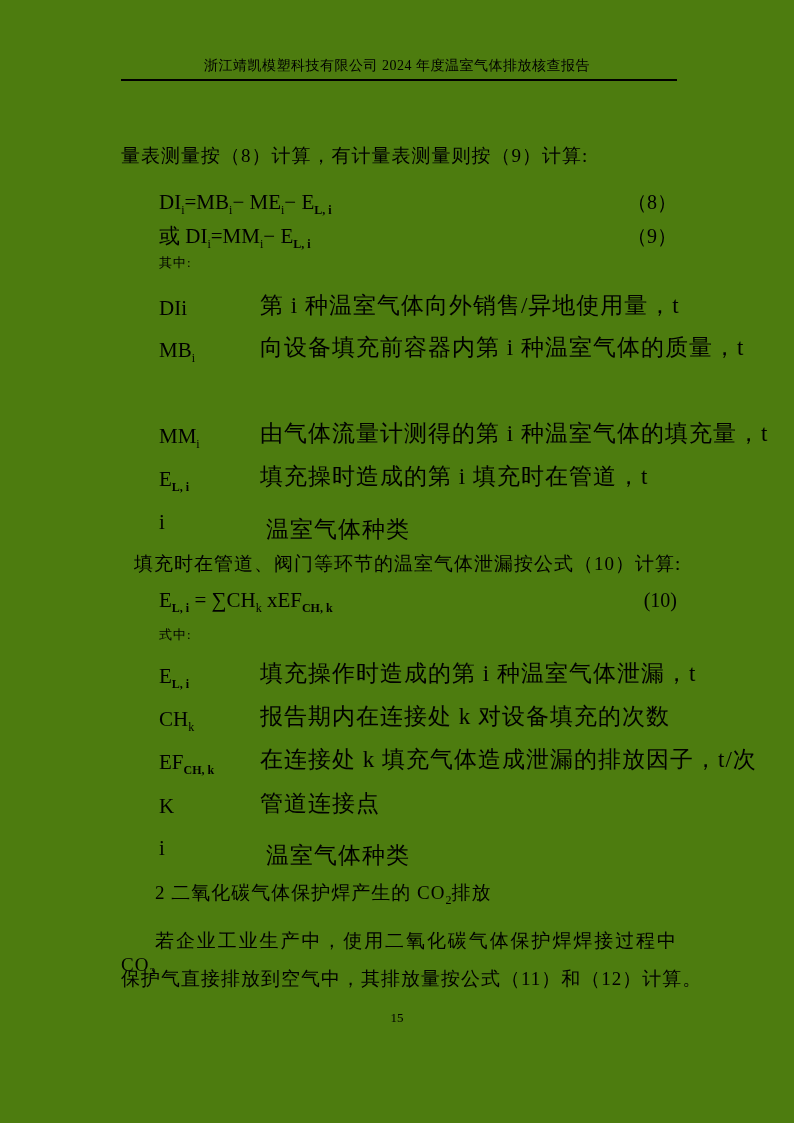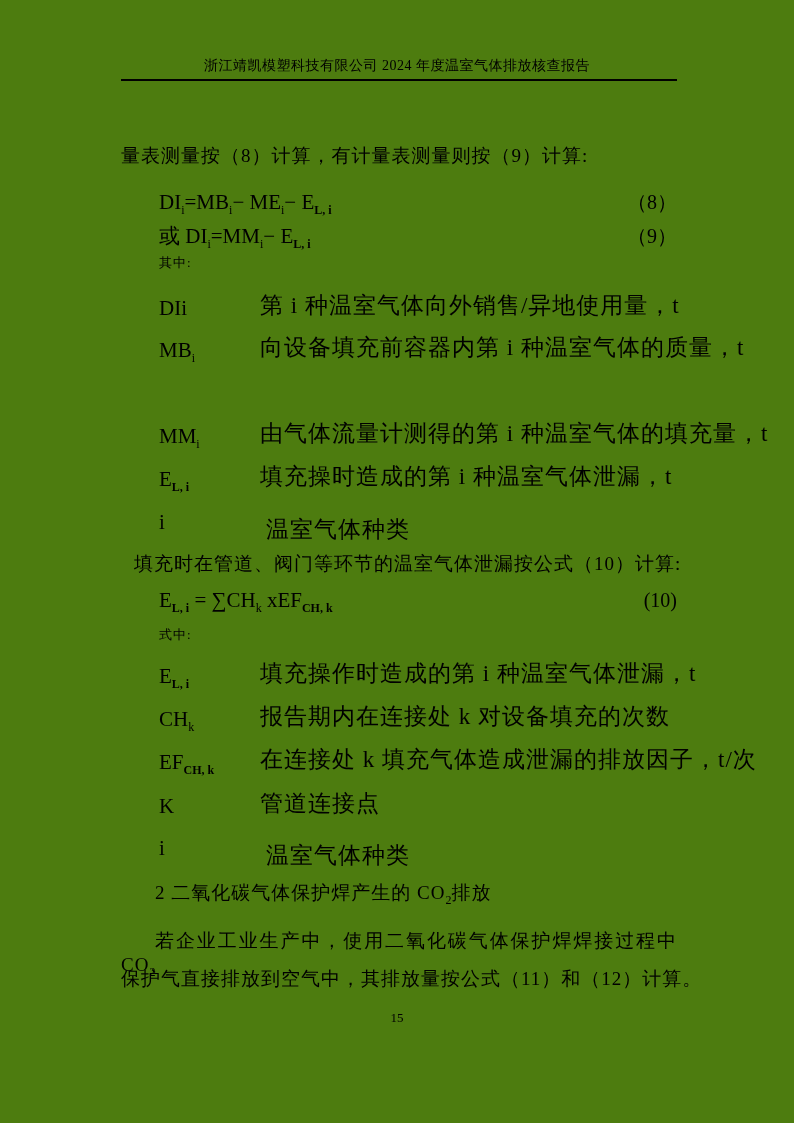--- a/index.html
+++ b/index.html
@@ -85,21 +85,21 @@
   <div class="abs defrow" style="top:332px">
     <span class="term"><span>MB</span><sub>i</sub></span>
     <span class="def">向设备填充前容器内第 i 种温室气体的质量，t</span>
   </div>
   <div class="abs defrow" style="top:418px">
     <span class="term"><span>MM</span><sub>i</sub></span>
     <span class="def">由气体流量计测得的第 i 种温室气体的填充量，t</span>
   </div>
   <div class="abs defrow" style="top:461px">
     <span class="term"><span>E</span><sub class="b">L, i</sub></span>
-    <span class="def">填充操时造成的第 i 种温室气体泄漏，t</span>
+    <span class="def">填充操时造成的第 i 填充时在管道，t</span>
   </div>
   <div class="abs defrow" style="top:504px">
     <span class="term"><span>i</span></span>
     <span class="def low">温室气体种类</span>
   </div>
 
   <div class="abs pline" style="top:551px;left:134px">填充时在管道、阀门等环节的温室气体泄漏按公式（10）计算:</div>
 
   <div class="abs frow" style="top:588px">
     <span class="fbody"><span>E</span><sub class="b">L, i</sub><span> = ∑CH</span><sub>k</sub><span> xEF</span><sub class="b">CH, k</sub></span>

